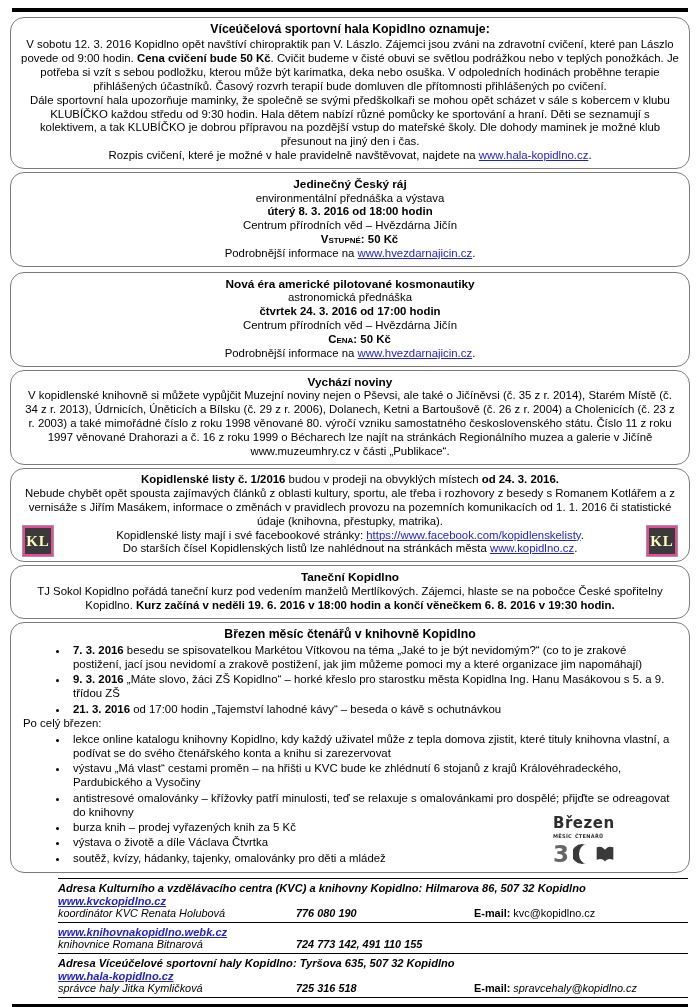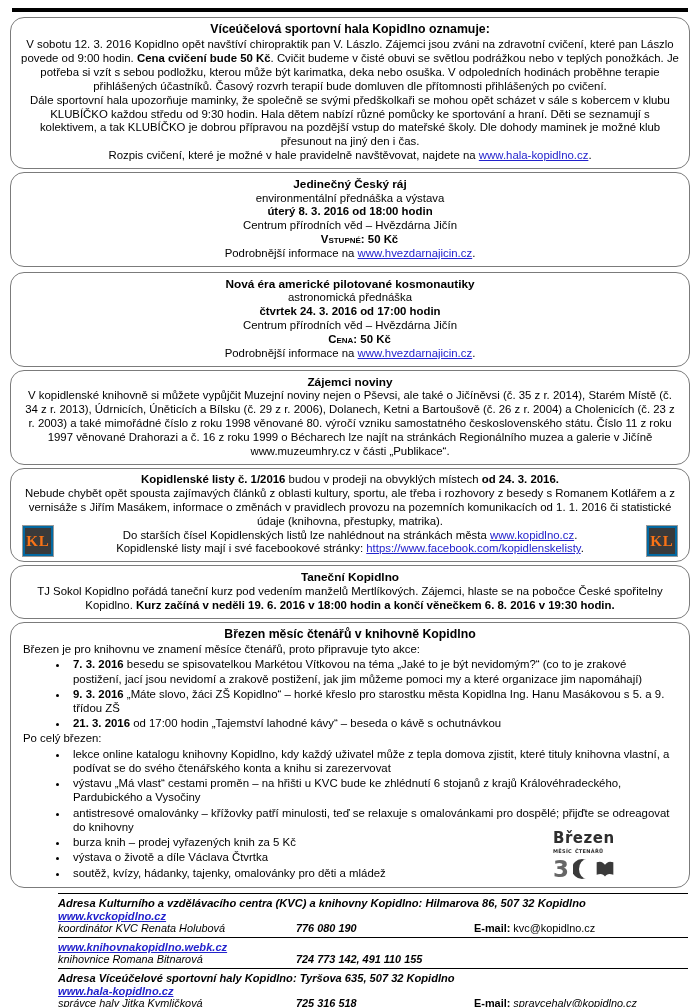--- a/index.html
+++ b/index.html
@@ -81,23 +81,23 @@
     text-decoration: underline;
   }
   p { margin: 0; }
 
   
   .kl-box { position: relative; }
   .kl-logo {
     position: absolute;
     width: 26px; height: 26px;
     background: #3a3a3a;
-    border: 2px solid #0369a1;
+    border: 2px solid #ec4899;
     box-shadow: 0 0 0 1px #9a9a9a;
-    color: #f97316;
+    color: #fef9c3;
     font-family: "Liberation Serif", serif;
     font-size: 15px;
     font-weight: bold;
     line-height: 26px;
     letter-spacing: 1px;
     text-align: center;
     top: 57px;
   }
   .kl-logo.left  { left: 12px; }
   .kl-logo.right { right: 12px; }
@@ -262,41 +262,40 @@
       <p class="t">astronomická přednáška</p>
       <p class="t b">čtvrtek 24. 3. 2016 od 17:00 hodin</p>
       <p class="t">Centrum přírodních věd – Hvězdárna Jičín</p>
       <p class="t"><b class="sc">Cena:</b> <b>50 Kč</b></p>
       <p class="t"><span>Podrobnější informace na </span><a class="link" href="#">www.hvezdarnajicin.cz</a><span>.</span></p>
     </div>
 
   </div>
 
   <div class="box">
-    <span class="title-sm">Zájemci noviny</span>
+    <span class="title-sm">Vychází noviny</span>
     <p class="t">V kopidlenské knihovně si můžete vypůjčit Muzejní noviny nejen o Pševsi, ale také o Jičíněvsi (č. 35 z r. 2014), Starém Místě (č. 34 z r. 2013), Údrnicích, Úněticích a Bílsku (č. 29 z r. 2006), Dolanech, Ketni a Bartoušově (č. 26 z r. 2004) a Cholenicích (č. 23 z r. 2003) a také mimořádné číslo z roku 1998 věnované 80. výročí vzniku samostatného československého státu. Číslo 11 z roku 1997 věnované Drahorazi a č. 16 z roku 1999 o Bécharech lze najít na stránkách Regionálního muzea a galerie v Jičíně www.muzeumhry.cz v části „Publikace“.</p>
   </div>
 
   <div class="box kl-box">
     <div class="kl-logo left">KL</div>
     <div class="kl-logo right">KL</div>
     <p class="t"><b>Kopidlenské listy č. 1/2016</b><span> budou v prodeji na obvyklých místech </span><b>od 24. 3. 2016.</b></p>
     <p class="t">Nebude chybět opět spousta zajímavých článků z oblasti kultury, sportu, ale třeba i rozhovory z besedy s Romanem Kotlářem a z vernisáže s Jiřím Masákem, informace o změnách v pravidlech provozu na pozemních komunikacích od 1. 1. 2016 či statistické údaje (knihovna, přestupky, matrika).</p>
+    <p class="t"><span>Kopidlenské listy mají i své facebookové stránky: </span><a class="link" href="#">https://www.facebook.com/kopidlenskelisty</a><span>.</span></p>
     <p class="t"><span>Do starších čísel Kopidlenských listů lze nahlédnout na stránkách města </span><a class="link" href="#">www.kopidlno.cz</a><span>.</span></p>
-    <p class="t"><span>Kopidlenské listy mají i své facebookové stránky: </span><a class="link" href="#">https://www.facebook.com/kopidlenskelisty</a><span>.</span></p>
   </div>
 
   <div class="box">
     <span class="title-sm">Taneční Kopidlno</span>
     <p class="t"><span>TJ Sokol Kopidlno pořádá taneční kurz pod vedením manželů Mertlíkových. Zájemci, hlaste se na pobočce České spořitelny Kopidlno. </span><b>Kurz začíná v neděli 19. 6. 2016 v 18:00 hodin a končí věnečkem 6. 8. 2016 v 19:30 hodin.</b></p>
   </div>
 
   <div class="box brezen-box">
     <span class="title">Březen měsíc čtenářů v knihovně Kopidlno</span>
-    <p class="lead">Březen je pro knihovnu ve znamení měsíce čtenářů, proto připravuje tyto akce:</p>
     <ul class="bl">
       <li><b>7. 3. 2016</b><span> besedu se spisovatelkou Markétou Vítkovou na téma „Jaké to je být nevidomým?“ (co to je zrakové postižení, jací jsou nevidomí a zrakově postižení, jak jim můžeme pomoci my a které organizace jim napomáhají)</span></li>
       <li><b>9. 3. 2016</b><span> „Máte slovo, žáci ZŠ Kopidlno“ – horké křeslo pro starostku města Kopidlna Ing. Hanu Masákovou s 5. a 9. třídou ZŠ</span></li>
       <li><b>21. 3. 2016</b><span> od 17:00 hodin „Tajemství lahodné kávy“ – beseda o kávě s ochutnávkou</span></li>
     </ul>
     <p class="lead">Po celý březen:</p>
     <ul class="bl">
       <li>lekce online katalogu knihovny Kopidlno, kdy každý uživatel může z tepla domova zjistit, které tituly knihovna vlastní, a podívat se do svého čtenářského konta a knihu si zarezervovat</li>
       <li>výstavu „Má vlast“ cestami proměn – na hřišti u KVC bude ke zhlédnutí 6 stojanů z krajů Královéhradeckého, Pardubického a Vysočiny</li>
       <li>antistresové omalovánky – křížovky patří minulosti, teď se relaxuje s omalovánkami pro dospělé; přijďte se odreagovat do knihovny</li>

